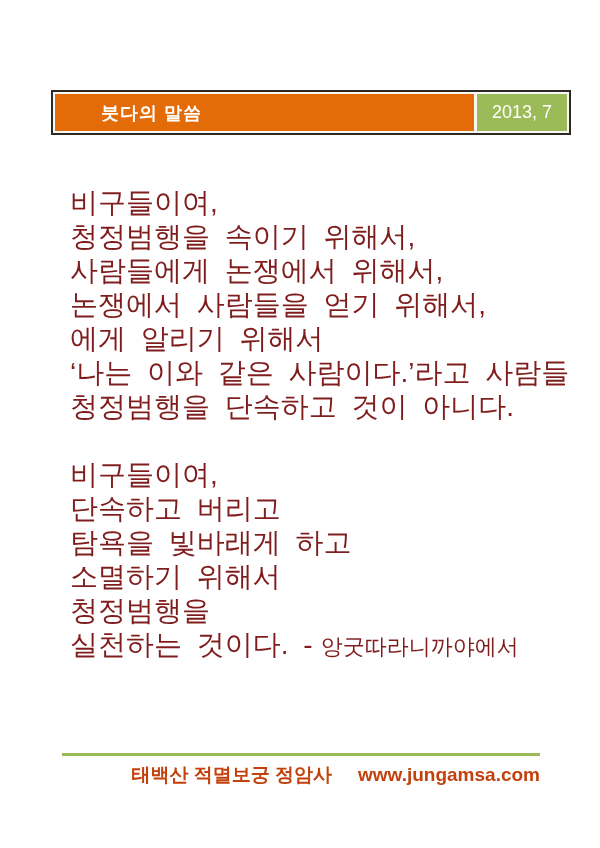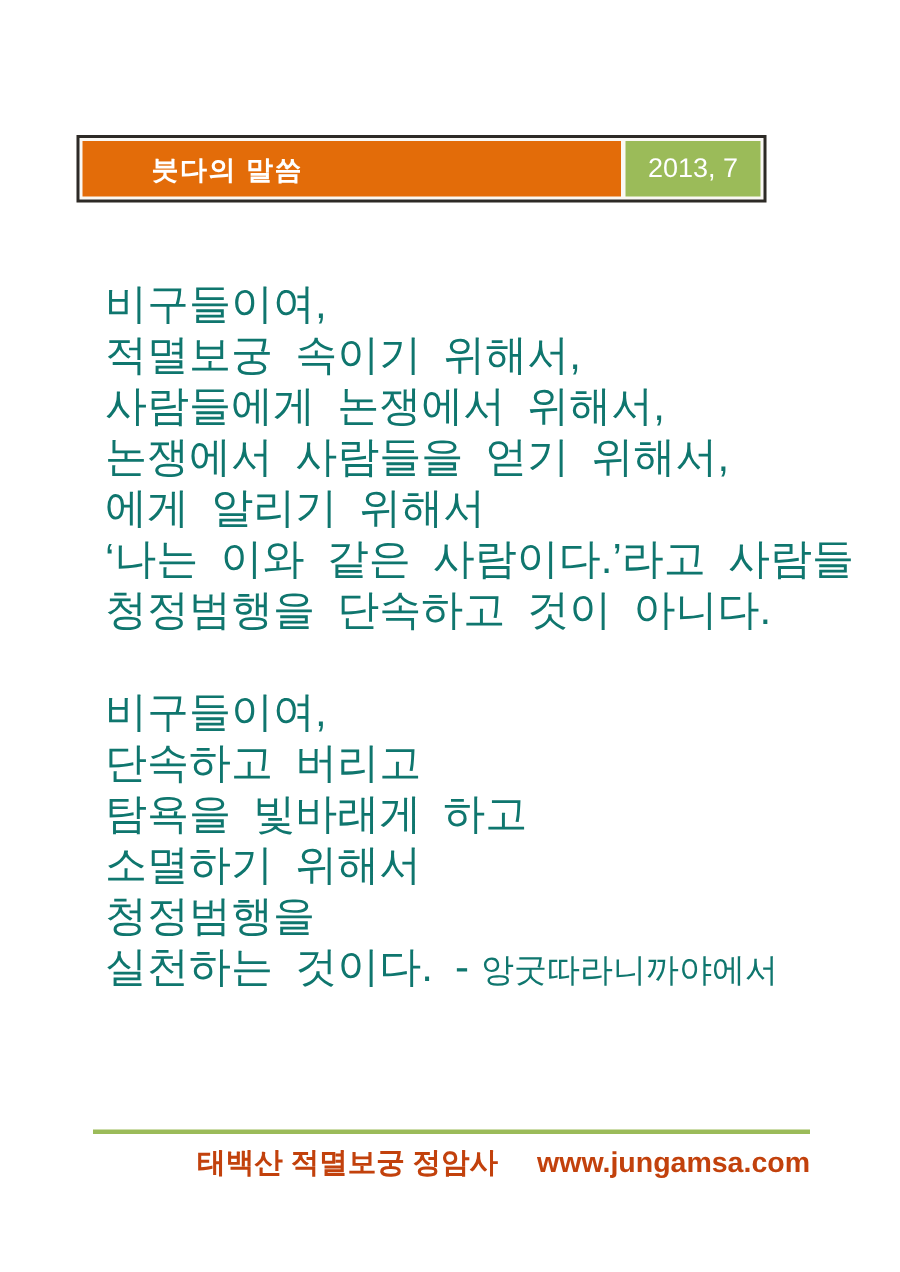--- a/index.html
+++ b/index.html
@@ -13,21 +13,21 @@
     position: relative;
     width: 600px; height: 848px;
     background: #ffffff;
     overflow: hidden;
   }
 
   
   .header-box {
     position: absolute;
     left: 51px; top: 90px;
-    width: 460px; height: 45px;
+    width: 520px; height: 45px;
     border: 2px solid #2d2a26;
     background: #faf8f4;
     display: flex;
     padding: 2px;
   }
   .header-orange {
     flex: 1;
     background: #e36c09;
     display: flex;
     align-items: center;
@@ -53,21 +53,21 @@
     font-size: 18px;
     white-space: nowrap;
   }
 
   
   .body-text {
     position: absolute;
     left: 70px; top: 186px;
     font-size: 28px;
     line-height: 34px;
-    color: #0f766e;
+    color: #7f1d1d;
     word-spacing: 7px;
   }
   .body-line { height: 34px; white-space: nowrap; }
   .blank-line { height: 34px; }
   .closing-source { font-size: 22px; margin-left: 8px; }
 
   
   .footer-line {
     position: absolute;
     left: 62px; top: 753px;
@@ -93,21 +93,21 @@
     <div class="header-orange">
       <span class="header-title">붓다의 말씀</span>
     </div>
     <div class="header-green">
       <span class="header-date">2013, 7</span>
     </div>
   </div>
 
   <div class="body-text">
     <div class="body-line">비구들이여,</div>
-    <div class="body-line">적멸보궁 속이기 위해서,</div>
+    <div class="body-line">청정범행을 속이기 위해서,</div>
     <div class="body-line">사람들에게 논쟁에서 위해서,</div>
     <div class="body-line">논쟁에서 사람들을 얻기 위해서,</div>
     <div class="body-line">에게 알리기 위해서</div>
     <div class="body-line">‘나는 이와 같은 사람이다.’라고 사람들</div>
     <div class="body-line">청정범행을 단속하고 것이 아니다.</div>
     <div class="blank-line"></div>
     <div class="body-line">비구들이여,</div>
     <div class="body-line">단속하고 버리고</div>
     <div class="body-line">탐욕을 빛바래게 하고</div>
     <div class="body-line">소멸하기 위해서</div>

